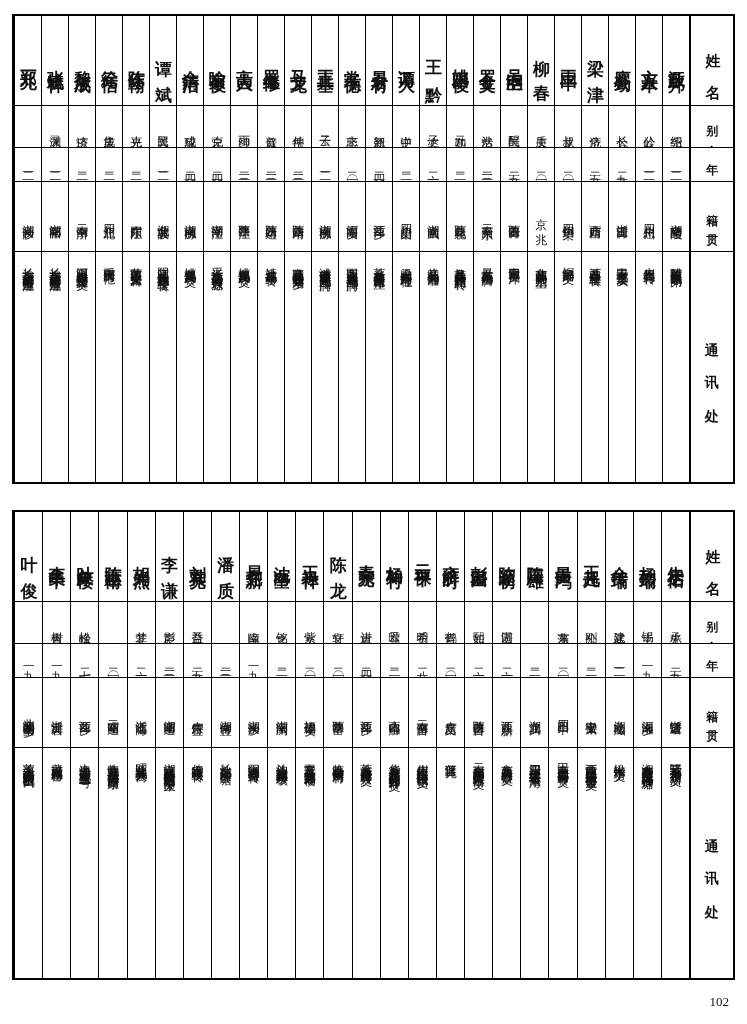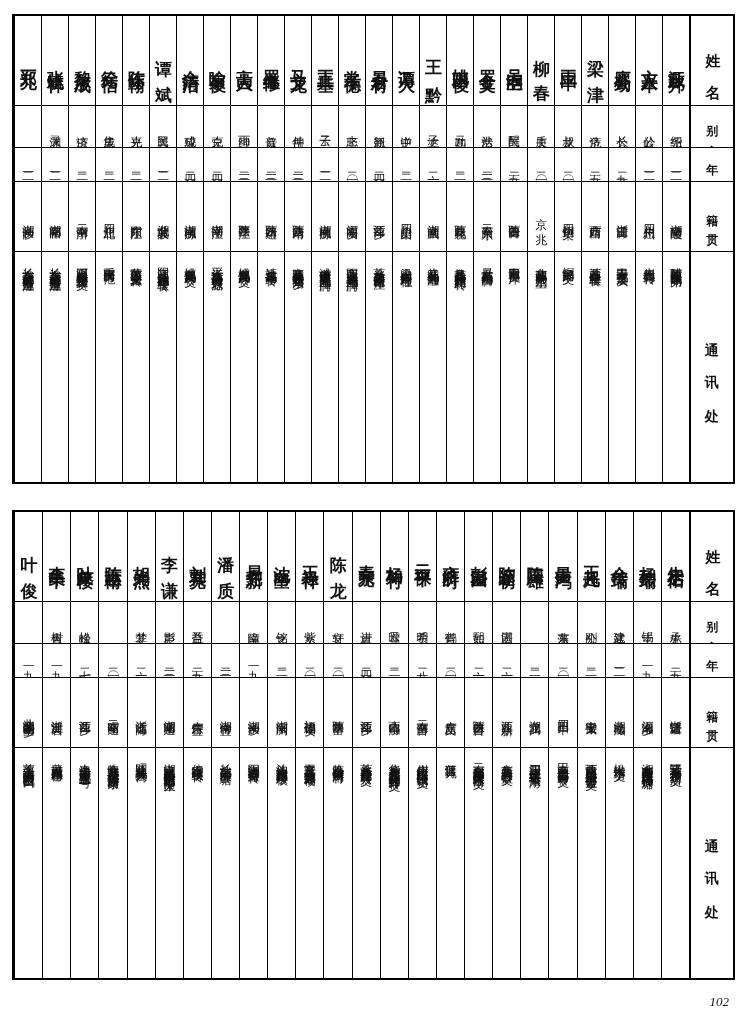--- a/index.html
+++ b/index.html
@@ -73,21 +73,20 @@
   .header .r-native{font-size:12px;letter-spacing:3px;}
   .header .r-addr{font-size:14px;letter-spacing:9px;justify-content:center;}
 
   .gap{height:26px;}
 
   .pagenum{
     position:absolute;
     right:18px;bottom:14px;
     font-size:13px;
     font-family:"Liberation Serif",serif;
-    font-style:italic;
   }
 </style>
 </head>
 <body>
 
 <div class="page">
 
   <div class="vtable" id="t0">
       <div class="vcol header">
         <div class="cell r-name">姓 名</div>

